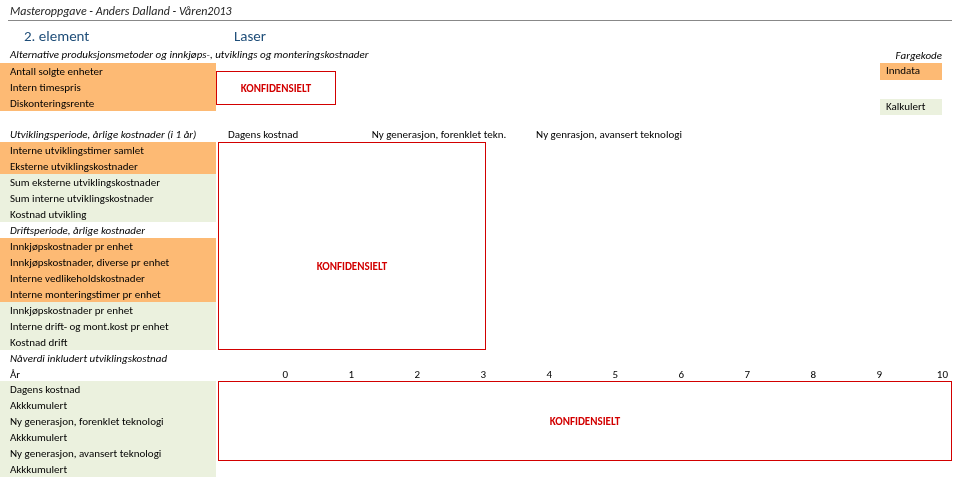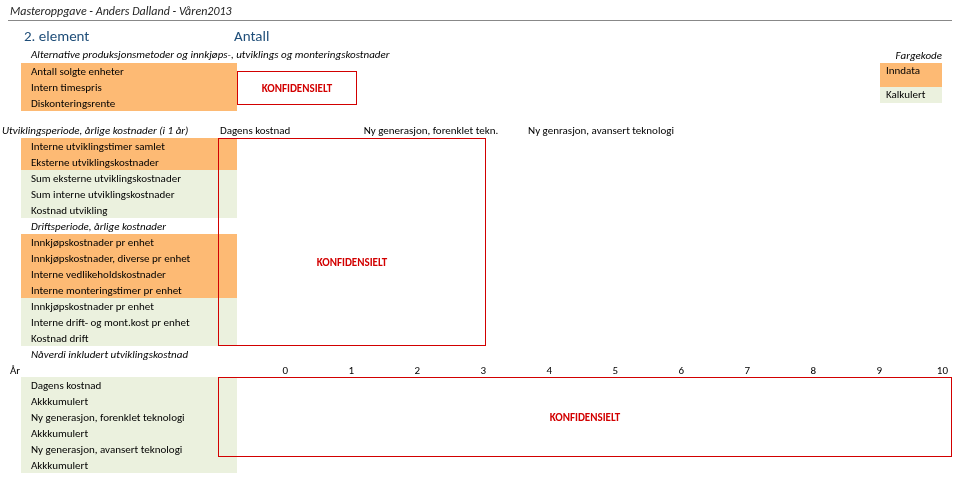--- a/index.html
+++ b/index.html
@@ -27,21 +27,20 @@
     font-size: 15px;
     font-weight: 400;
   }
   .section-title-row .num { color: #1f4e79; width: 210px; }
   .section-title-row .name { color: #1f4e79; }
   .row {
     display: flex;
     align-items: stretch;
     min-height: 16px;
     font-size: 11px;
-    padding-left: 21px;
   }
   .label-col {
     width: 216px;
     padding: 1px 4px 1px 10px;
     display: flex;
     align-items: center;
     white-space: nowrap;
   }
   .wide-label {
     width: 430px;
@@ -143,21 +142,21 @@
   .spacer { height: 6px; }
 </style>
 </head>
 <body>
 
 <div class="page-header">Masteroppgave - Anders Dalland - Våren2013</div>
 <div class="hr"></div>
 
 <div class="section-title-row">
   <div class="num">2. element</div>
-  <div class="name">Antall</div>
+  <div class="name">Laser</div>
 </div>
 
 <div class="row">
   <div class="wide-label" style="font-style:italic">Alternative produksjonsmetoder og innkjøps-, utviklings og monteringskostnader</div>
   <div class="right-legend" style="font-style:italic">Fargekode</div>
 </div>
 
 <div style="display:flex">
   <div class="input-stack">
     <div class="row">
@@ -165,29 +164,29 @@
       </div>
     <div class="row">
         <div class="label-col inndata">Intern timespris</div>
       </div>
     <div class="row">
         <div class="label-col inndata">Diskonteringsrente</div>
       </div>
   </div>
   <div class="konf-box konf-top" style="margin-top:8px">KONFIDENSIELT</div>
   <div style="margin-left:auto; display:flex; flex-direction:column; padding-right:18px; width:80px;">
-    <div class="inndata" style="height:24px; padding:1px 6px;">Inndata</div>
-    <div class="kalkulert" style="height:16px; padding:1px 6px;">Kalkulert</div>
+    <div class="inndata" style="height:17px; padding:1px 6px;">Inndata</div>
+    <div class="kalkulert" style="height:16px; padding:1px 6px;margin-top:19px;">Kalkulert</div>
   </div>
 </div>
 
 <div class="spacer"></div>
 
 <div class="table-head-row">
-  <div class="th first" style="font-style:italic; text-align:left; padding-left:2px;">Utviklingsperiode, årlige kostnader (i 1 år)</div>
+  <div class="th first" style="font-style:italic; text-align:left; padding-left:2px;margin-left:8px;">Utviklingsperiode, årlige kostnader (i 1 år)</div>
   <div class="th col1">Dagens kostnad</div>
   <div class="th col2">Ny generasjon, forenklet tekn.</div>
   <div class="th col3">Ny genrasjon, avansert teknologi</div>
 </div>
 
 <div class="table-wrap">
   <div class="red-box-1">
     <span class="konf-label">KONFIDENSIELT</span>
   </div>
   <div id="utvikling-rows">

